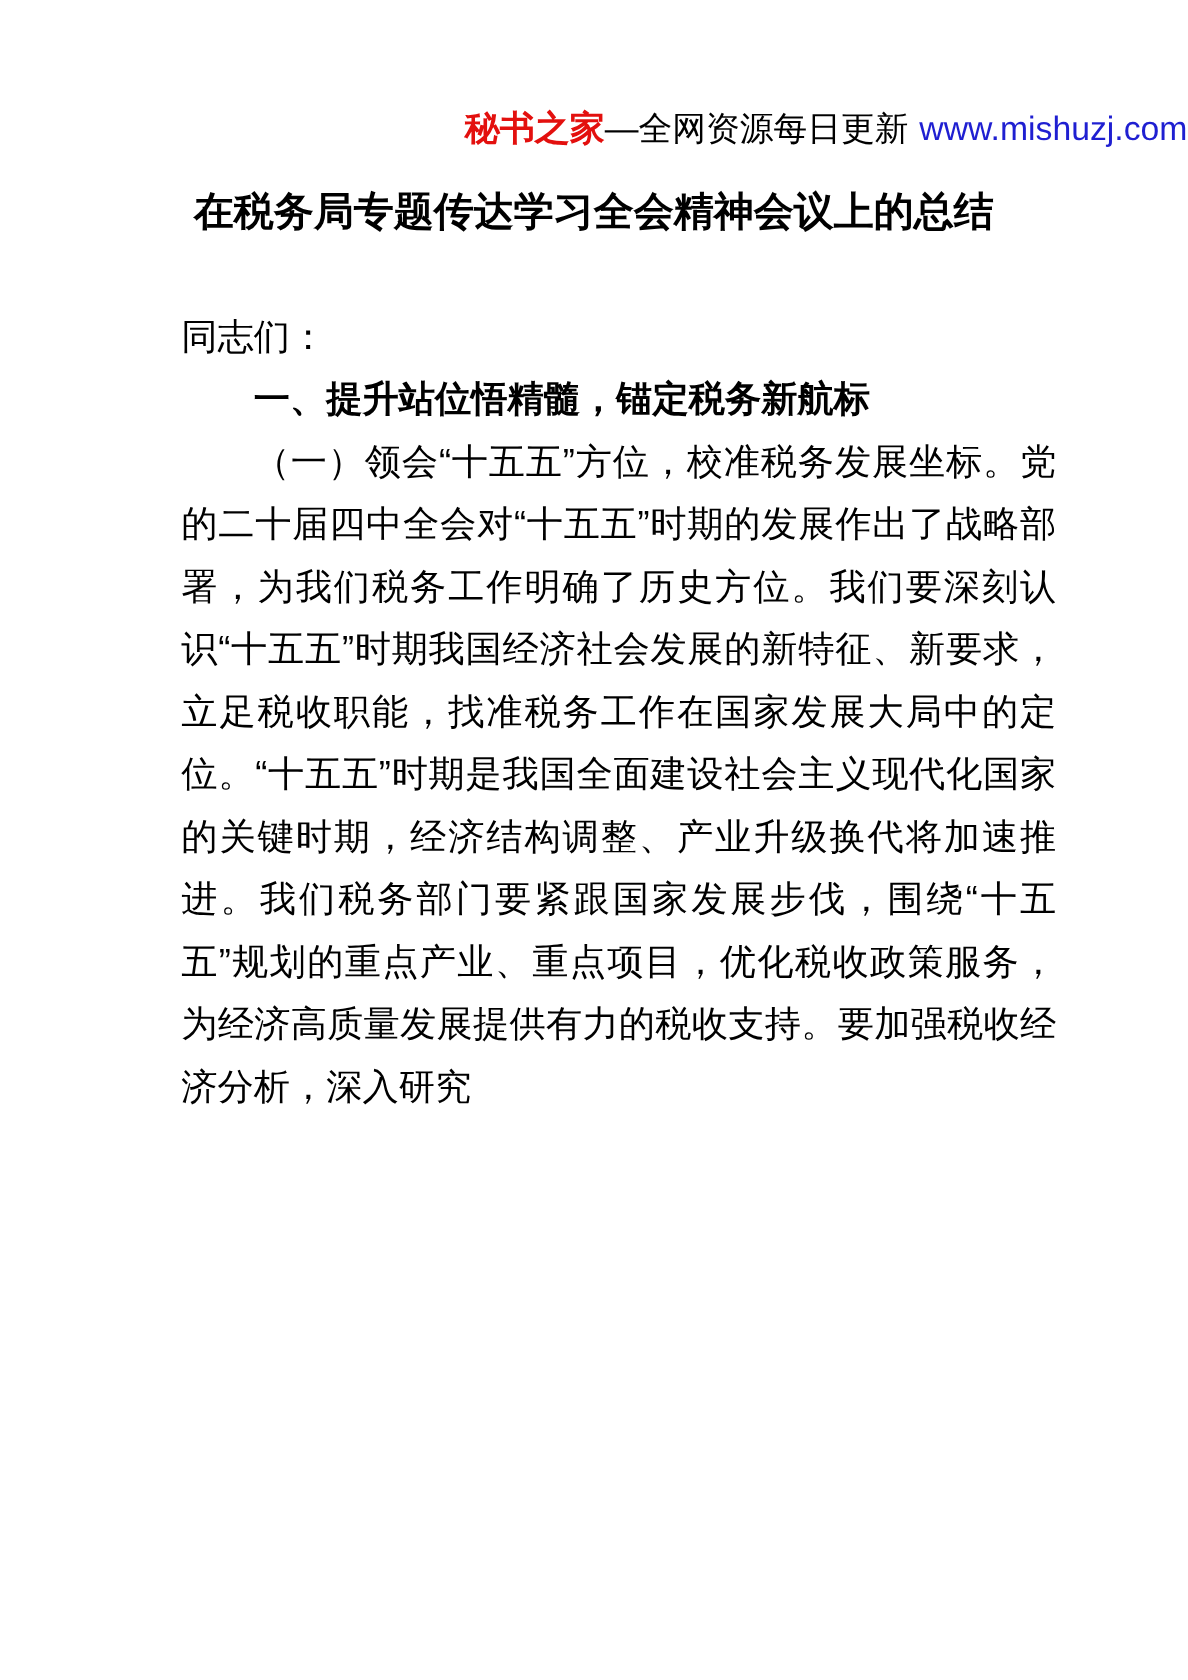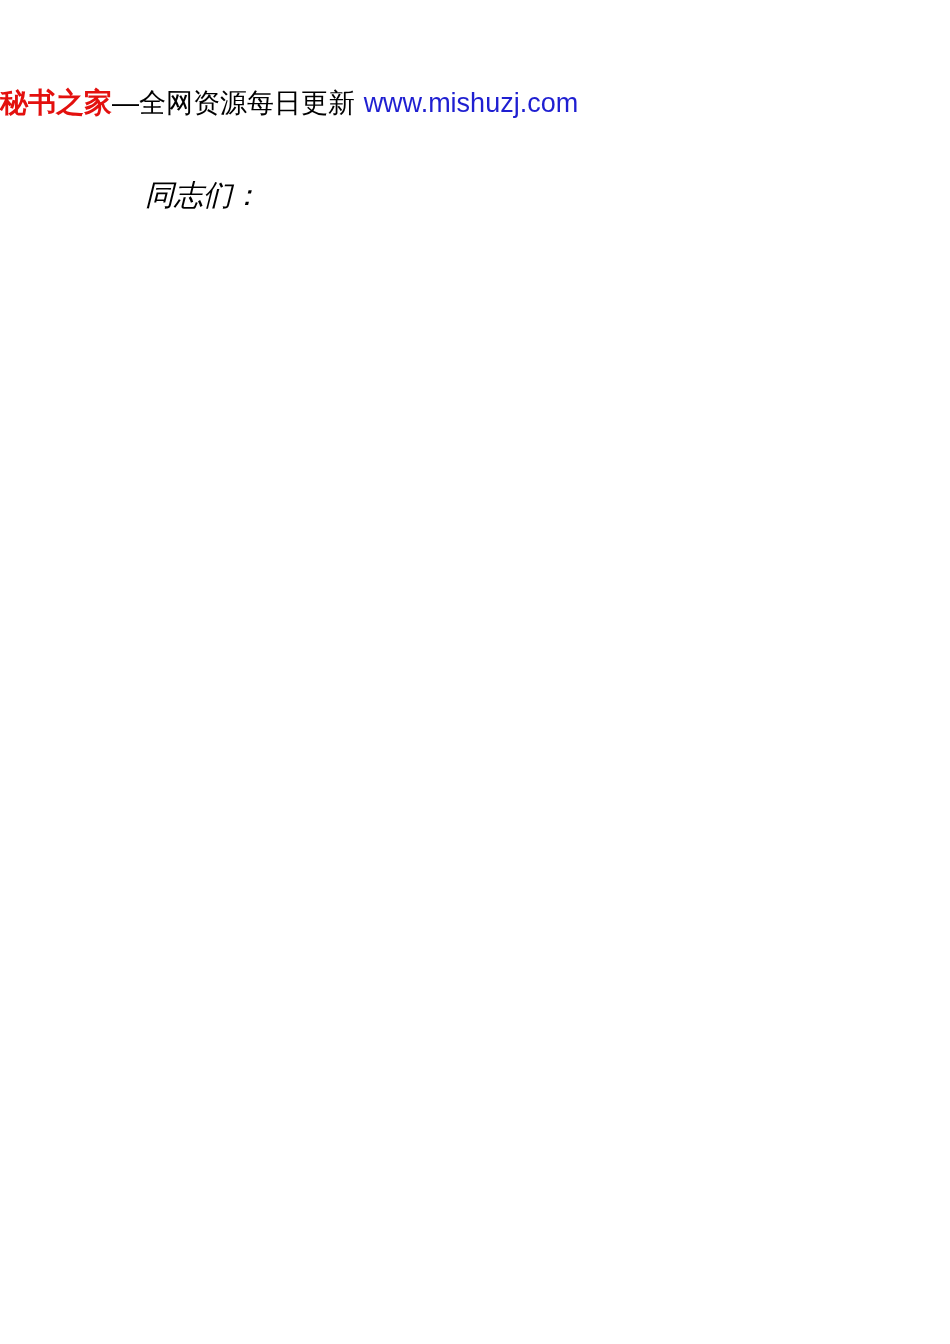--- a/index.html
+++ b/index.html
@@ -15,21 +15,21 @@
     color: #000000;
   }
   .page {
     width: 950px;
     height: 1344px;
     background: #ffffff;
     box-sizing: border-box;
   }
   .header {
     margin-top: 84px;
-    text-align: left;
+    text-align: right;
     line-height: 38px;
     font-size: 27px;
     white-space: nowrap;
   }
   .brand {
     color: #e3100e;
     font-weight: bold;
     font-size: 28px;
   }
   .tagline {
@@ -54,38 +54,40 @@
     margin: 48px 105px 0 145px;
     width: 700px;
     font-size: 29px;
     line-height: 50px;
     text-align: justify;
     color: #000000;
   }
   .para {
     margin: 0;
     padding: 0;
-    font-style: italic;
   }
   .para.indent {
     text-indent: 2em;
   }
   .para.bold {
     font-weight: bold;
   }
 </style>
 </head>
 <body>
 
 <div class="page">
 
   <div class="header">
     <span class="brand">秘书之家</span><span class="tagline">—全网资源每日更新</span><span class="url">www.mishuzj.com</span>
   </div>
 
   <h1 class="title">
+    <span class="title-line">在税务局专题传达学习全会精神会议上的总结</span>
   </h1>
 
   <div class="body-text">
     <p class="para">同志们：</p>
+    <p class="para indent bold">一、提升站位悟精髓，锚定税务新航标</p>
+    <p class="para indent">（一）领会“十五五”方位，校准税务发展坐标。党的二十届四中全会对“十五五”时期的发展作出了战略部署，为我们税务工作明确了历史方位。我们要深刻认识“十五五”时期我国经济社会发展的新特征、新要求，立足税收职能，找准税务工作在国家发展大局中的定位。“十五五”时期是我国全面建设社会主义现代化国家的关键时期，经济结构调整、产业升级换代将加速推进。我们税务部门要紧跟国家发展步伐，围绕“十五五”规划的重点产业、重点项目，优化税收政策服务，为经济高质量发展提供有力的税收支持。要加强税收经济分析，深入研究</p>
   </div>
 
 </div>
 
 </body></html>

